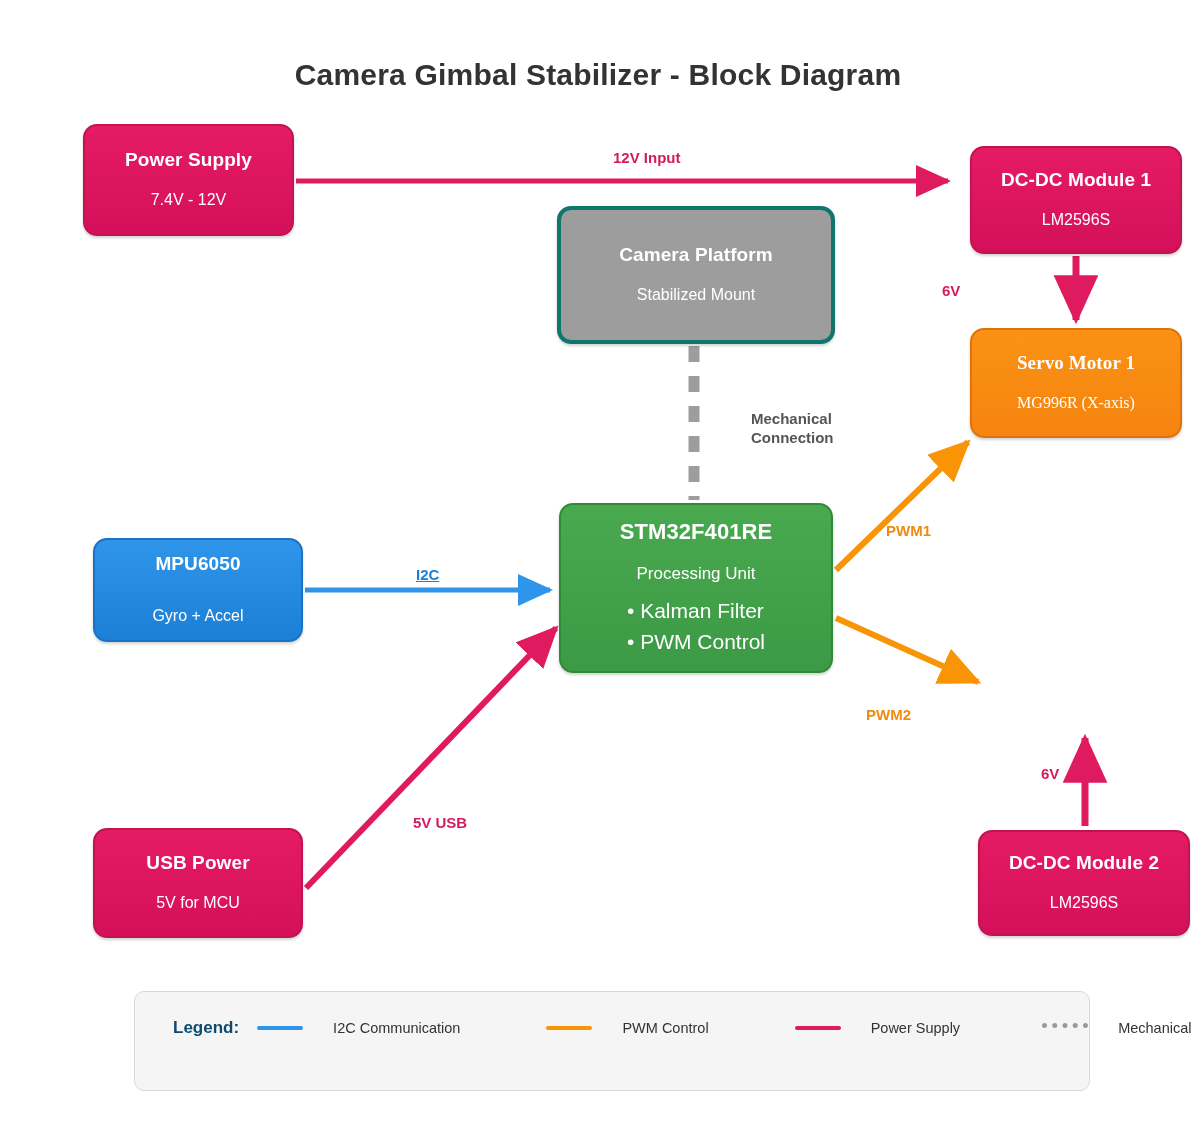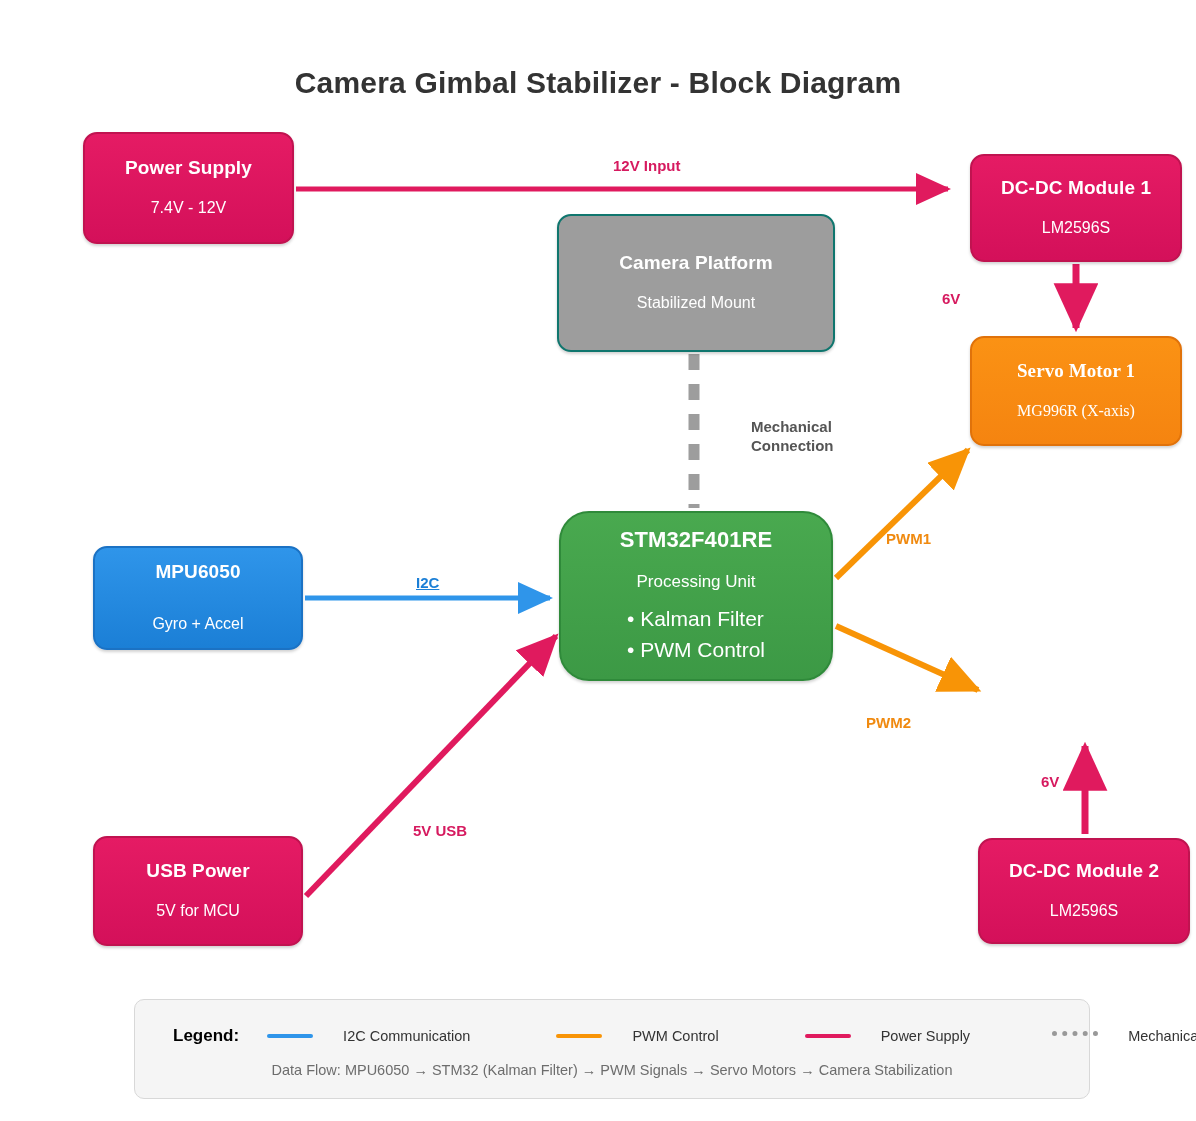--- a/index.html
+++ b/index.html
@@ -12,21 +12,21 @@
     width: 1196px;
     height: 1121px;
     position: relative;
     overflow: hidden;
     font-family: "Liberation Sans", sans-serif;
     color: #333333;
   }
 
   #diagram-root {
     position: absolute;
-    left: 0; top: 8px;
+    left: 0; top: 0;
     width: 1196px;
     height: 815px;
   }
 
   #edge-layer {
     position: absolute;
     left: 0; top: 0;
     width: 1196px;
     height: 1121px;
     pointer-events: none;
@@ -73,24 +73,24 @@
   .node .n-list {
     margin-top: 10px;
     font-size: 21px;
     line-height: 1.48;
     text-align: left;
   }
 
   .node.pink   { background: #e01a5e; border: 2px solid #c01350; }
   .node.pink   { background: linear-gradient(180deg,#e51b64 0%,#d4105a 100%); }
   .node.blue   { background: linear-gradient(180deg,#2f95ea 0%,#1b7fd6 100%); border: 2px solid #1b72c4; gap: 12px; }
-  .node.green  { background: linear-gradient(180deg,#46a council,#38a049 100%); border-radius: 30px; }
+  .node.green  { background: linear-gradient(180deg,#46a council,#38a049 100%); }
   .node.green  { background: linear-gradient(180deg,#49a94f 0%,#3c9945 100%); border: 2px solid #2f8a3a; }
   .node.orange { background: linear-gradient(180deg,#fb9214 0%,#f58410 100%); border: 2px solid #e0720a; }
-  .node.gray   { background: #9d9d9d; border: 2px solid #0f766e; }
+  .node.gray   { background: #9d9d9d; border: 4px solid #0f766e; }
 
   
   #node-power-supply   { left: 83px;  top: 124px; width: 211px; height: 112px; }
   #node-dcdc-1         { left: 970px; top: 146px; width: 212px; height: 108px; }
   #node-camera-platform{ left: 557px; top: 206px; width: 278px; height: 138px; }
   #node-servo-1        { left: 970px; top: 328px; width: 212px; height: 110px; font-family: Liberation Serif, serif; }
   #node-mpu6050        { left: 93px;  top: 538px; width: 210px; height: 104px; }
   #node-stm32          { left: 559px; top: 503px; width: 274px; height: 170px; }
   #node-servo-2        { left: 986px; top: 620px; width: 200px; height: 108px; }
   #node-usb-power      { left: 93px;  top: 828px; width: 210px; height: 110px; }
@@ -134,23 +134,23 @@
     position: absolute;
     left: 0; top: 20px;
     width: 100%;
     height: 32px;
     display: flex;
     align-items: center;
   }
   #legend-title {
     font-size: 17px;
     font-weight: bold;
-    color: #000000;
+    color: #0c4a6e;
     margin-left: 38px;
-    margin-right: 28px;
+    margin-right: 18px;
   }
   .legend-item {
     display: flex;
     align-items: center;
     font-size: 14.5px;
     color: #333333;
     white-space: nowrap;
     gap: 16px;
   }
   #legend-item-0 { margin-right: 86px; }
@@ -292,16 +292,15 @@
         <span class="legend-swatch" style="background:#e01a5e"></span>
         <span>Power Supply</span>
       </div>
 
       <div class="legend-item" id="legend-item-3">
         <span class="legend-swatch dashed"></span>
         <span>Mechanical</span>
       </div>
     </div>
 
-    <div id="legend-dataflow">Data Flow: MPU6050 → STM32 (Kalman Filter) → PWM Signals → Servo Motors → Camera Stabilization</div>
   </div>
 
 </div>
 
 </body></html>

